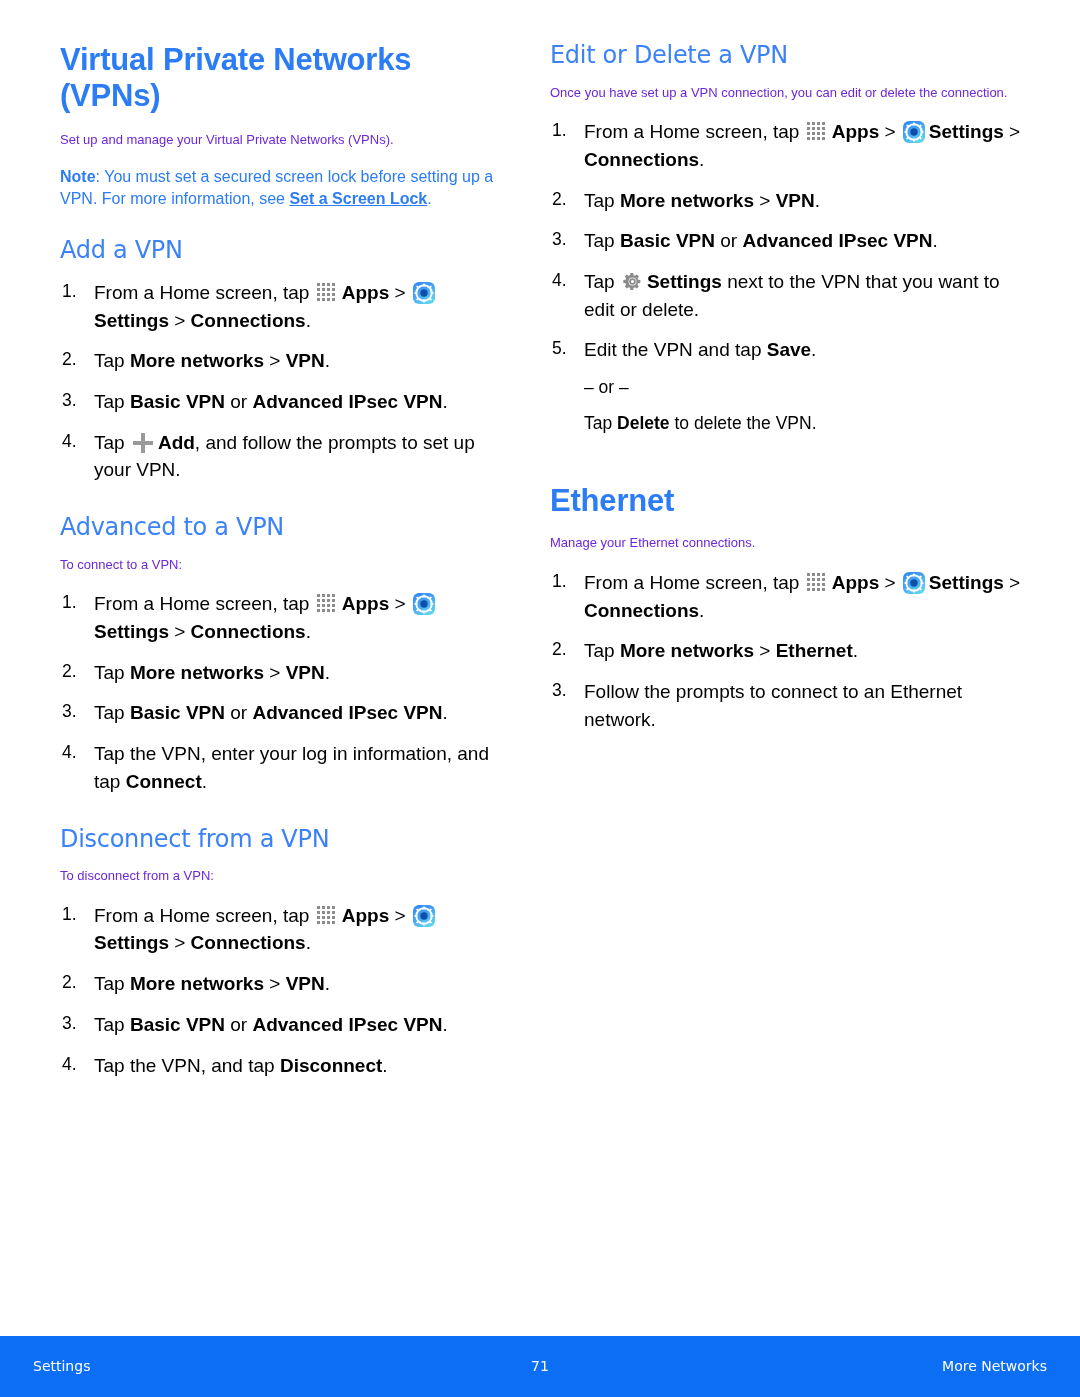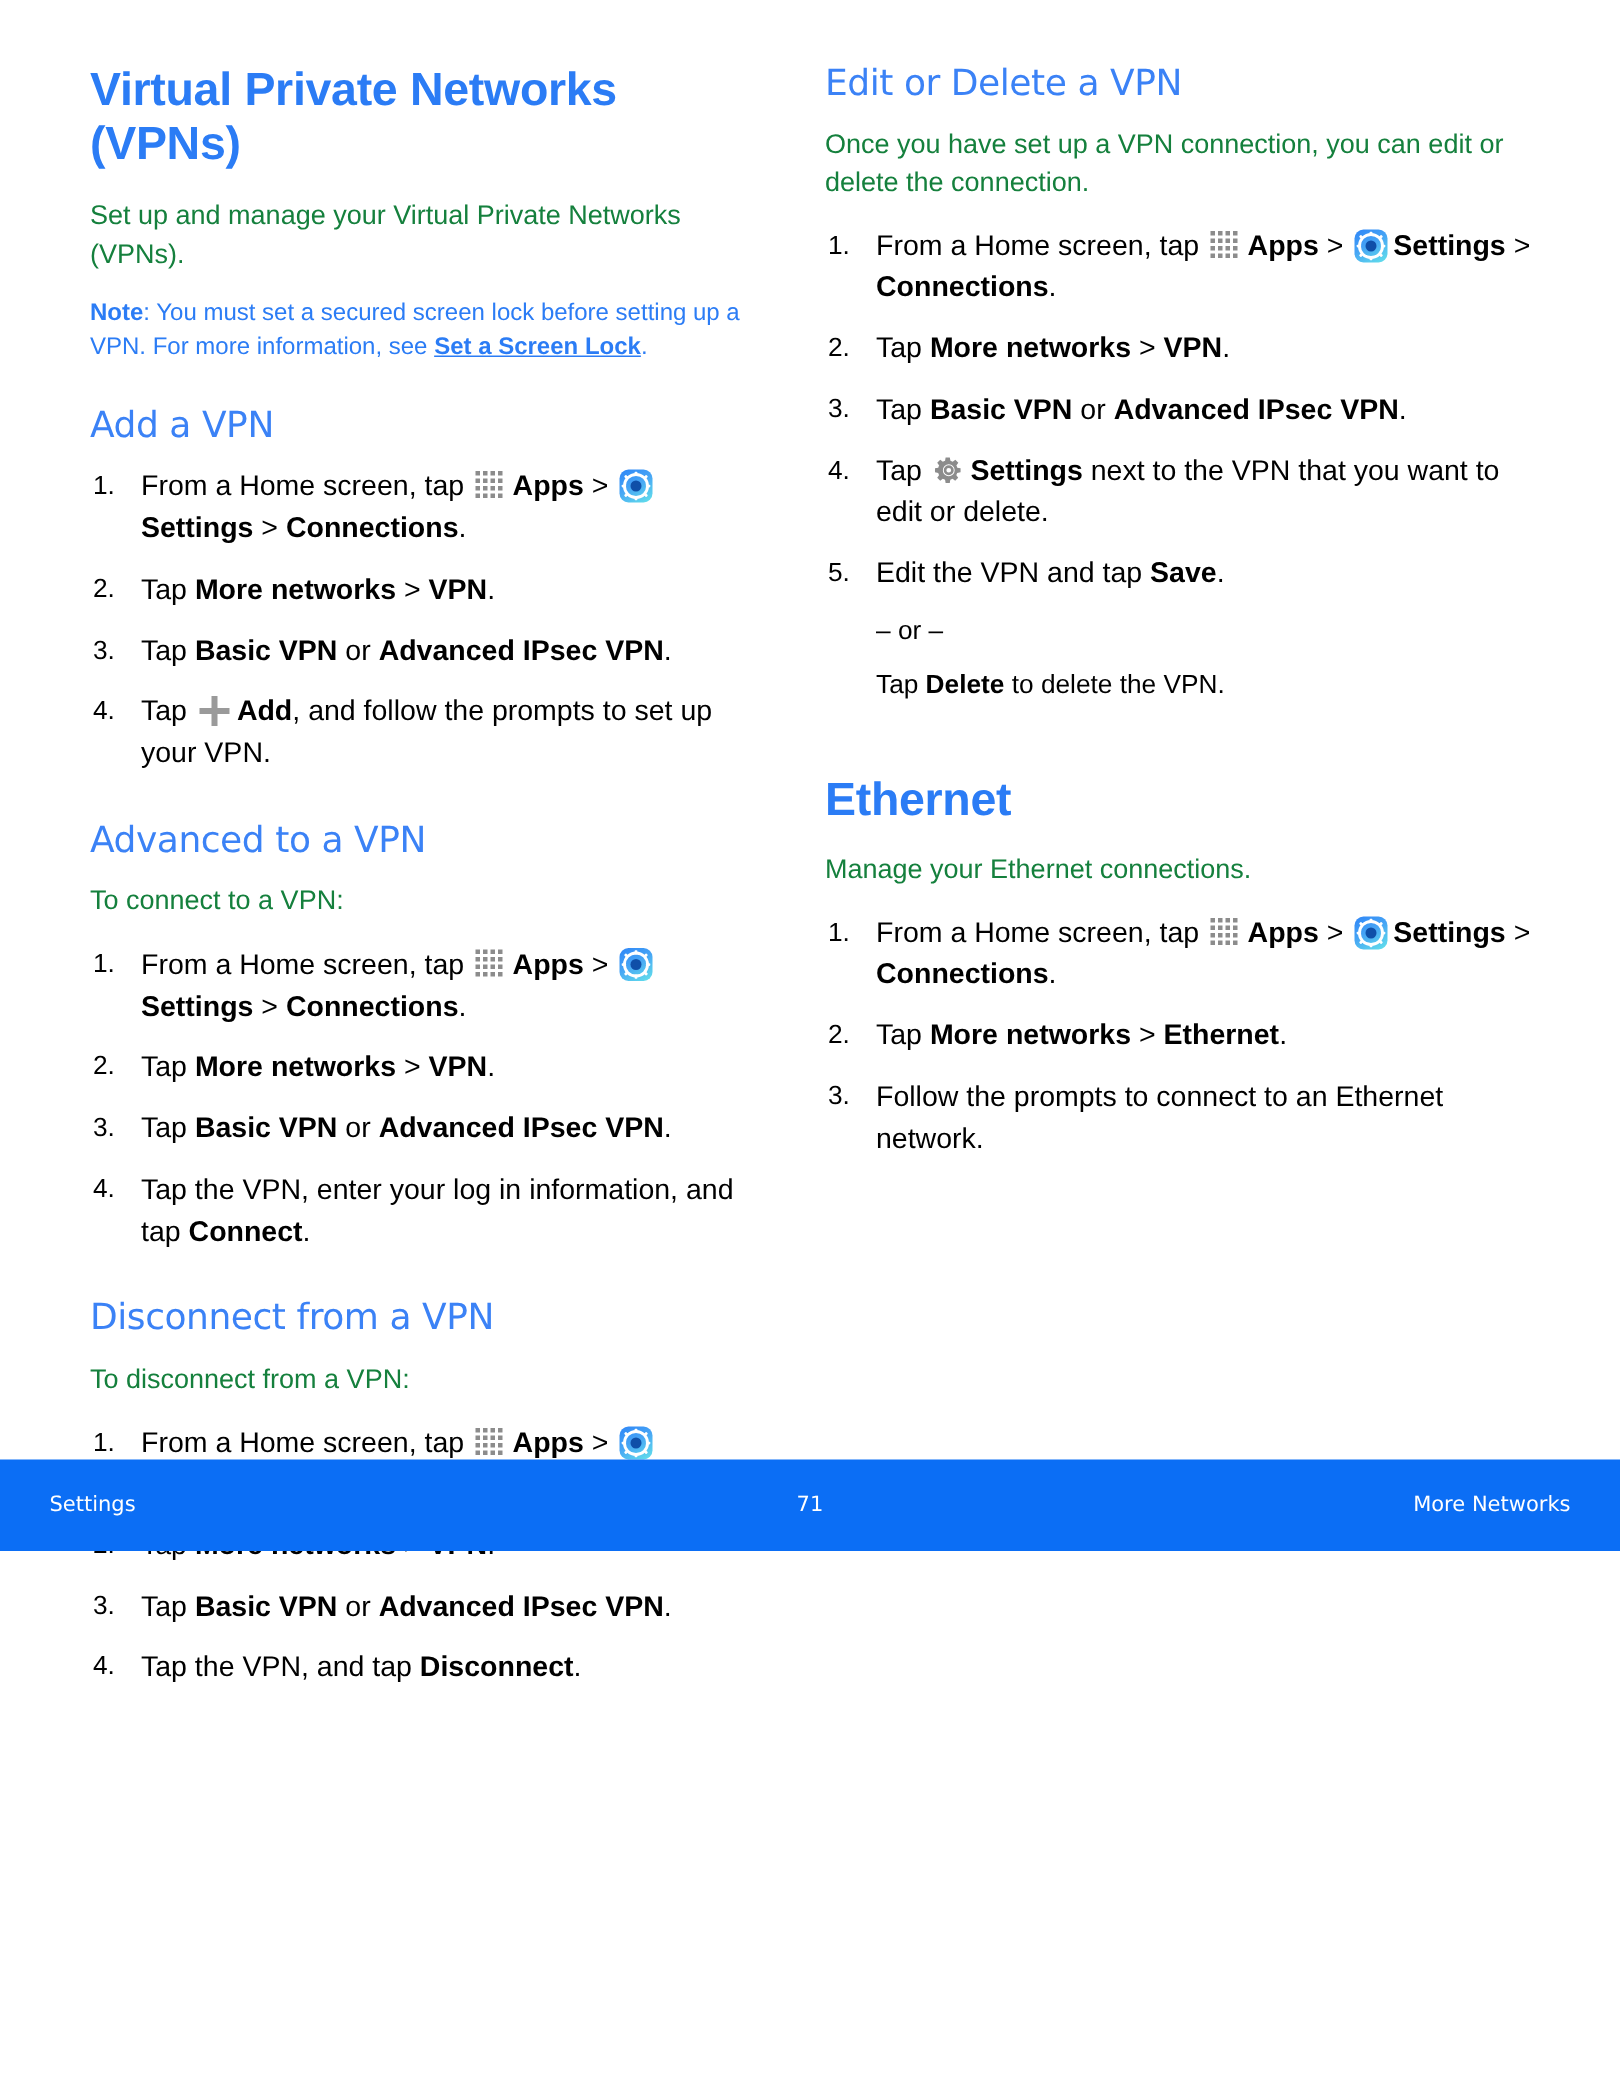--- a/index.html
+++ b/index.html
@@ -12,21 +12,21 @@
     background: #ffffff;
     font-family: "Liberation Sans", sans-serif;
     color: #000000;
     position: relative;
     overflow: hidden;
   }
   .page {
     position: absolute;
     top: 0; left: 0;
     width: 1080px;
-    height: 1034px;
+    height: 1397px;
   }
   .columns {
     position: absolute;
     top: 42px;
     left: 0;
     width: 1080px;
     display: flex;
     align-items: flex-start;
   }
   .col {
@@ -58,24 +58,24 @@
     font-weight: normal;
     color: #3b82f6;
     margin: 30px 0 14px 0;
     line-height: 1.15;
     letter-spacing: -0.3px;
   }
   h2.section.first {
     margin-top: 26px;
   }
   p.body {
-    font-size: 18px;
+    font-size: 13px;
     line-height: 1.42;
     margin: 0 0 16px 0;
-    color: #15803d;
+    color: #6d28d9;
   }
   p.note {
     font-size: 16px;
     line-height: 1.42;
     margin: 0 16px 16px 0;
     color: #2b7cf5;
   }
   p.note b { font-weight: bold; }
   .link {
     font-weight: bold;

